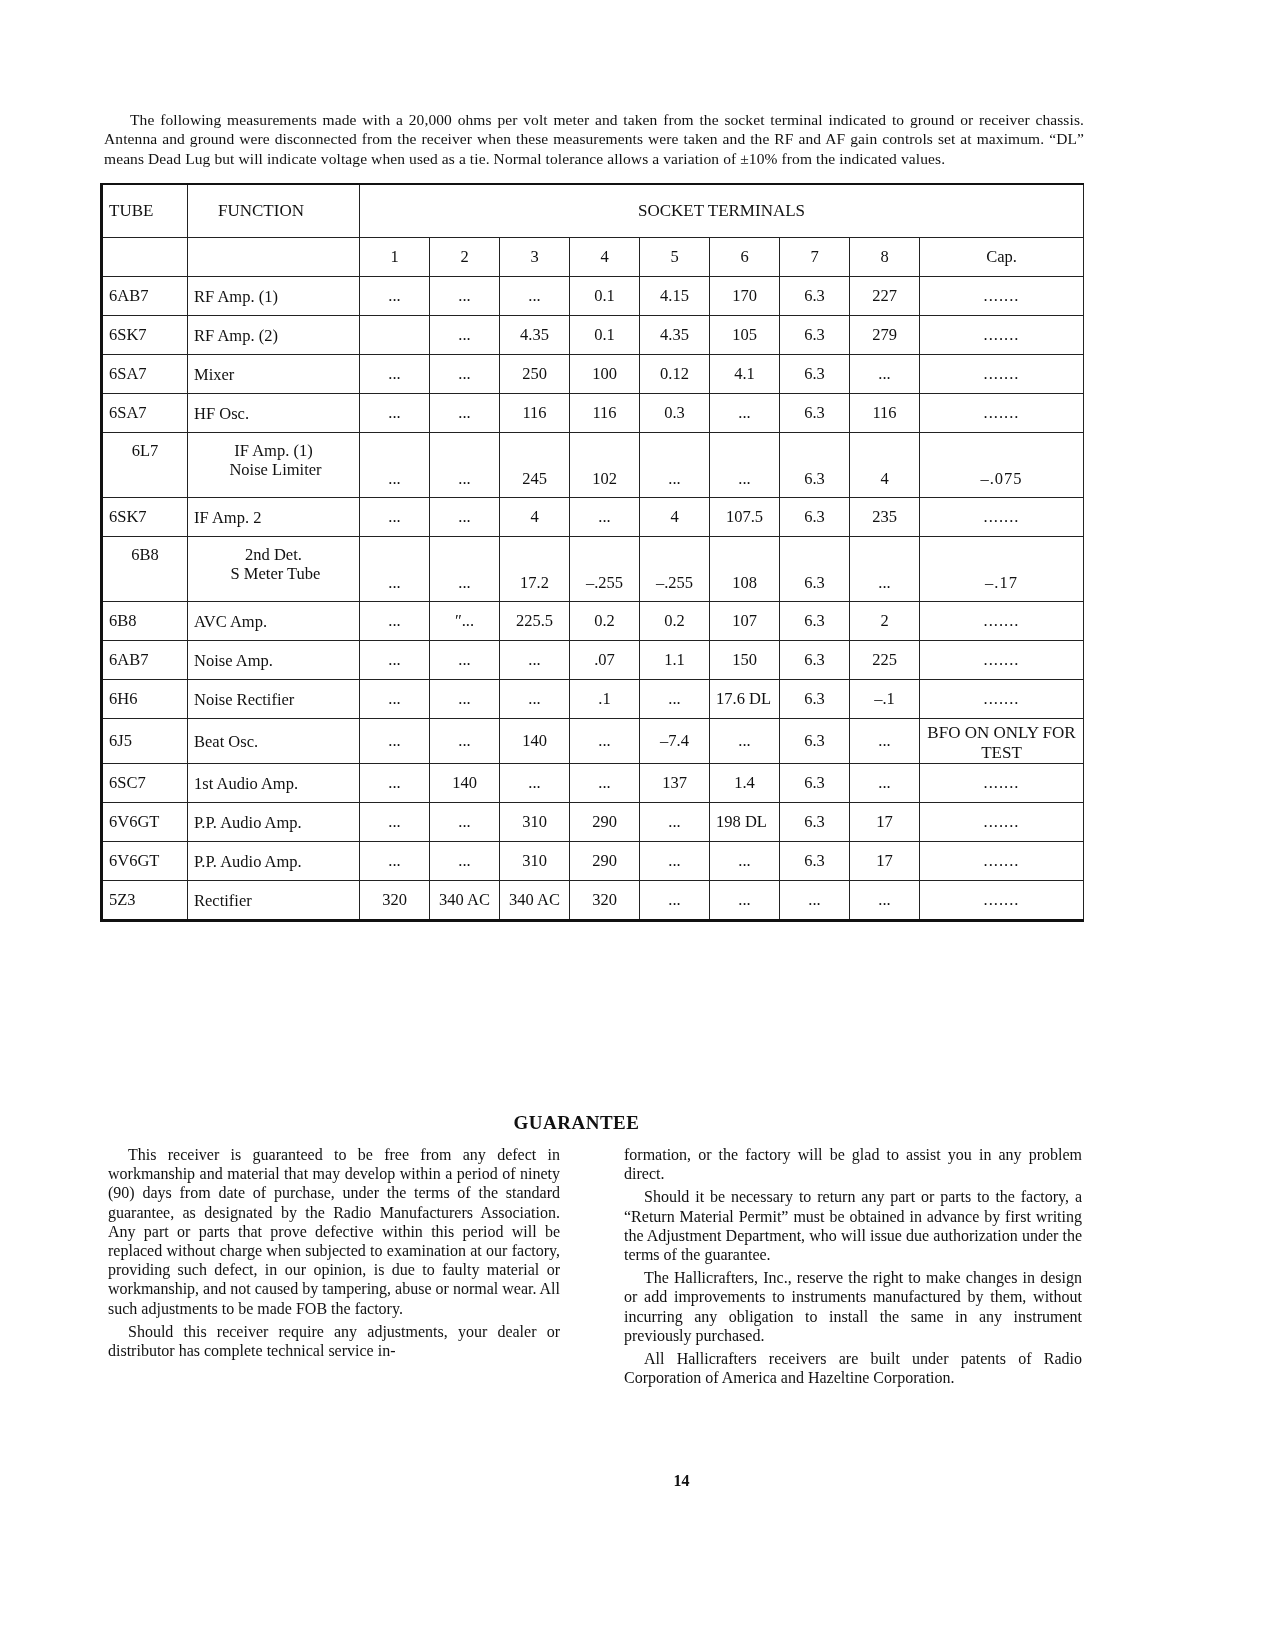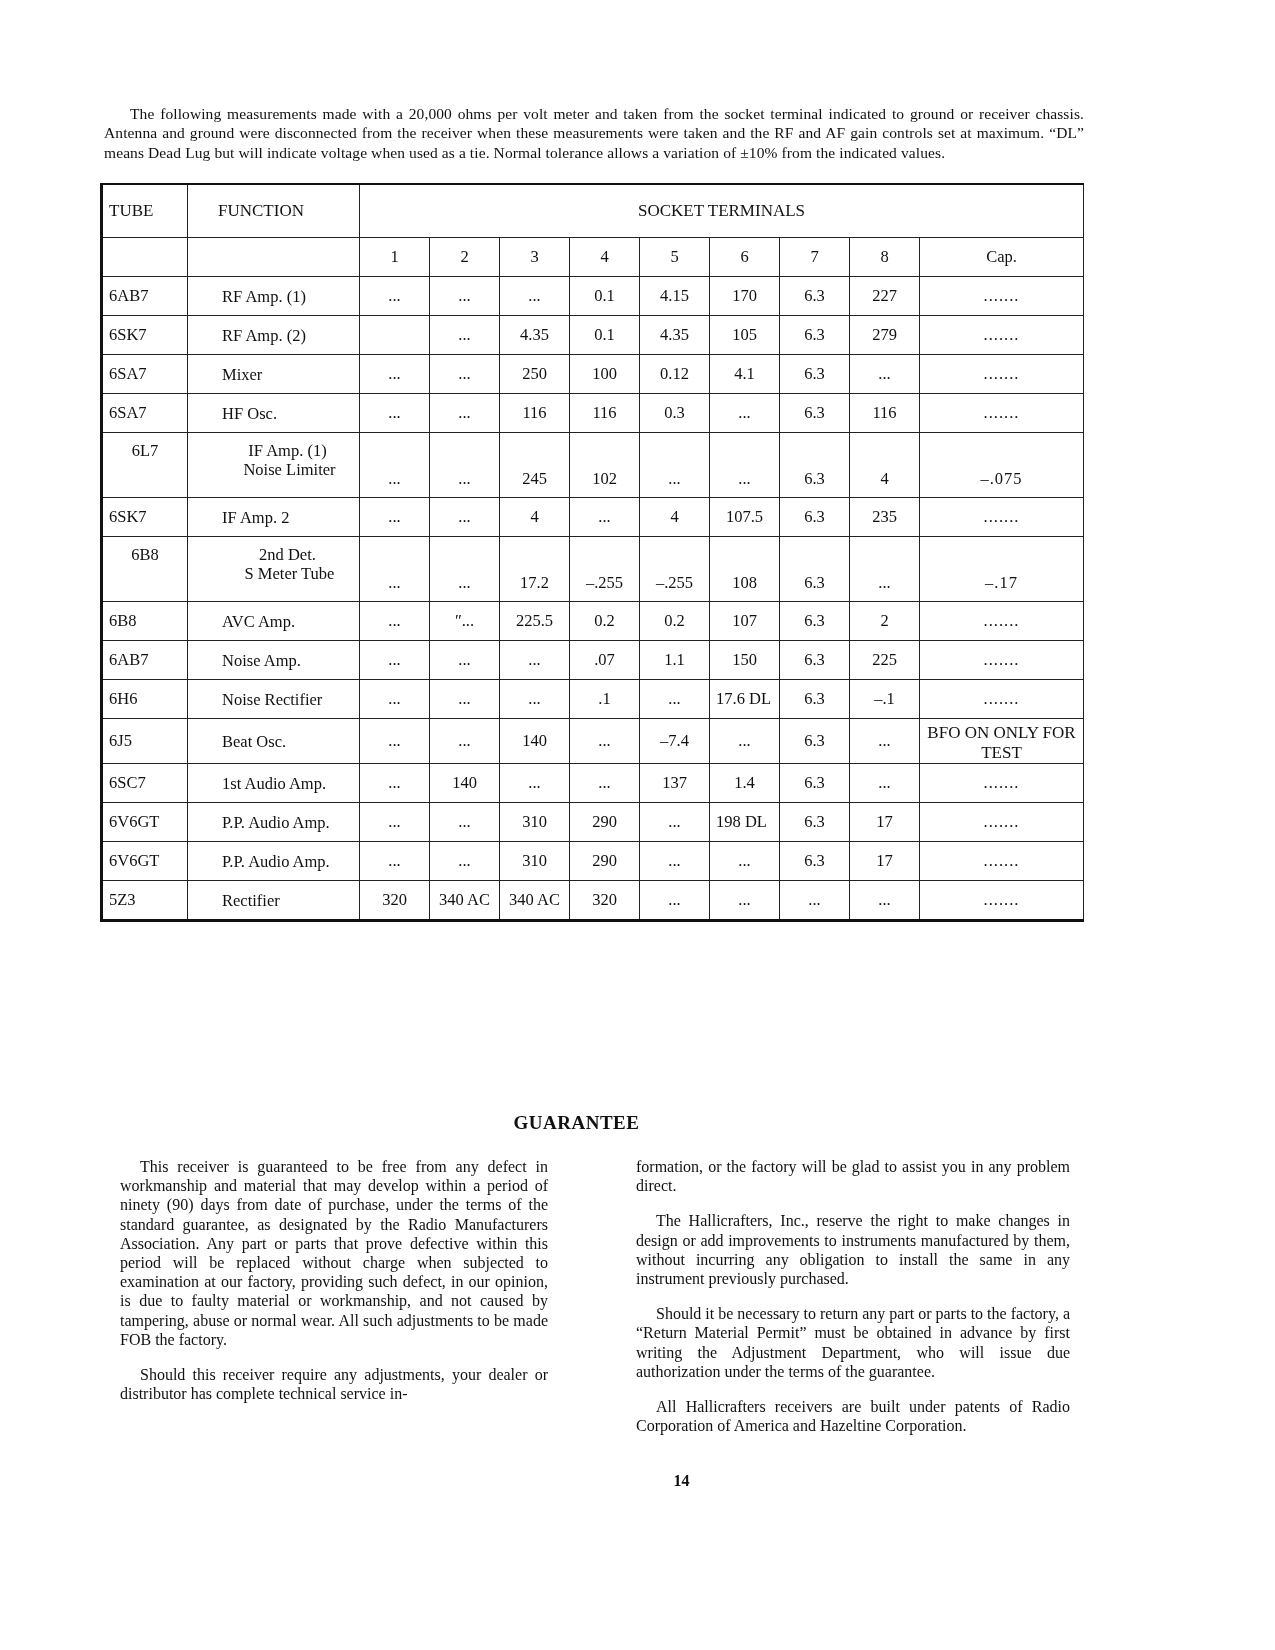--- a/index.html
+++ b/index.html
@@ -1,21 +1,21 @@
 <!DOCTYPE html>
 <html><head>
 <meta charset="utf-8">
 <style>
   html, body { margin: 0; padding: 0; background: #ffffff; }
   body {
     width: 1275px; height: 1650px; position: relative; overflow: hidden;
     font-family: "Liberation Serif", "DejaVu Serif", serif; color: #111;
   }
   .intro {
-    position: absolute; left: 104px; top: 88px; width: 980px;
+    position: absolute; left: 104px; top: 94px; width: 980px;
     font-size: 15.5px; line-height: 19.5px; text-align: justify;
     text-indent: 26px; letter-spacing: 0.1px;
   }
   .tbl-wrap {
     position: absolute; left: 100px; top: 183px; width: 982px;
   }
   table.volt {
     border-collapse: collapse; width: 982px;
     border-left: 3px solid #111; border-right: 1px solid #111;
     border-top: 2px solid #111; border-bottom: 3px solid #111;
@@ -27,33 +27,33 @@
   }
   table.volt tr.hdr1 td { height: 52px; font-size: 17px; }
   table.volt tr.hdr2 td { height: 38px; text-align: center; }
   td.tube, td.func { vertical-align: top; padding-top: 10px; }
   tr.tall td { height: 56px; vertical-align: bottom; padding-bottom: 8px; }
   tr.tall td.tube, tr.tall td.func { vertical-align: top; padding-top: 8px; padding-bottom: 0; text-align: center; }
   td.val { text-align: center; }
   td.val.l { text-align: left; }
   td.cap { text-align: center; letter-spacing: 1px; }
   td.cap.note { letter-spacing: 0; line-height: 20px; white-space: normal; font-size: 17px; vertical-align: top; padding-top: 4px; }
-  .func-lines span { display: block; line-height: 19px; margin-left: 28px; }
+  .func-lines span { display: block; line-height: 19px; }
   .func-lines span.indent { padding-left: 4px; }
   .guar-title {
     position: absolute; left: 0; width: 1153px; top: 1112px; text-align: center;
     font-size: 19px; font-weight: bold; letter-spacing: 0.5px;
   }
   .col {
     position: absolute; top: 1141px; width: 460px;
     font-size: 16px; line-height: 19.2px; text-align: justify;
   }
   .col.left { left: 104px; }
   .col.right { left: 620px; width: 466px; font-family: Liberation Serif, serif; }
-  .col p { margin: 16px; text-indent: 20px; }
+  .col p { margin: 4px; text-indent: 20px; }
   .col p.cont { text-indent: 0; }
   .page-num {
     position: absolute; left: 0; width: 1275px; top: 1472px; text-align: center;
     font-size: 16px; font-weight: bold; margin-left: 44px;
   }
 </style>
 </head>
 <body>
 
 <p class="intro">The following measurements made with a 20,000 ohms per volt meter and taken from the socket terminal indicated to ground or receiver chassis. Antenna and ground were disconnected from the receiver when these measurements were taken and the RF and AF gain controls set at maximum. “DL” means Dead Lug but will indicate voltage when used as a tie. Normal tolerance allows a variation of ±10% from the indicated values.</p>
@@ -325,18 +325,18 @@
 
 <div class="guar-title">GUARANTEE</div>
 
 <div class="col left">
   <p>This receiver is guaranteed to be free from any defect in workmanship and material that may develop within a period of ninety (90) days from date of purchase, under the terms of the standard guarantee, as designated by the Radio Manufacturers Association. Any part or parts that prove defective within this period will be replaced without charge when subjected to examination at our factory, providing such defect, in our opinion, is due to faulty material or workmanship, and not caused by tampering, abuse or normal wear. All such adjustments to be made FOB the factory.</p>
   <p>Should this receiver require any adjustments, your dealer or distributor has complete technical service in-</p>
 </div>
 
 <div class="col right">
   <p class="cont">formation, or the factory will be glad to assist you in any problem direct.</p>
+  <p>Should it be necessary to return any part or parts to the factory, a “Return Material Permit” must be obtained in advance by first writing the Adjustment Department, who will issue due authorization under the terms of the guarantee.</p>
   <p>The Hallicrafters, Inc., reserve the right to make changes in design or add improvements to instruments manufactured by them, without incurring any obligation to install the same in any instrument previously purchased.</p>
-  <p>Should it be necessary to return any part or parts to the factory, a “Return Material Permit” must be obtained in advance by first writing the Adjustment Department, who will issue due authorization under the terms of the guarantee.</p>
   <p>All Hallicrafters receivers are built under patents of Radio Corporation of America and Hazeltine Corporation.</p>
 </div>
 
 <div class="page-num">14</div>
 
 </body></html>

